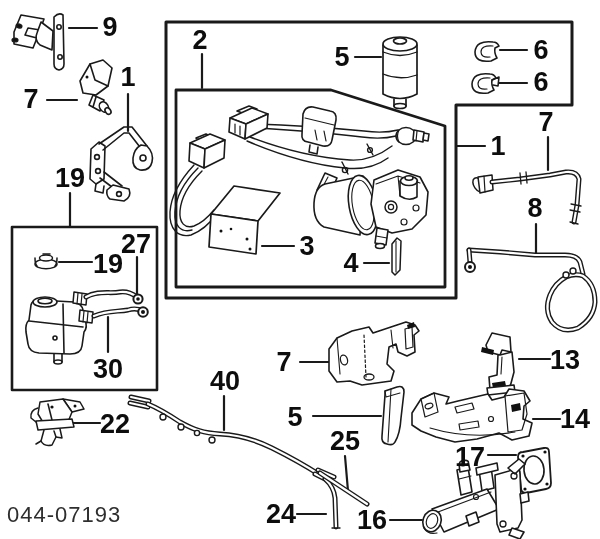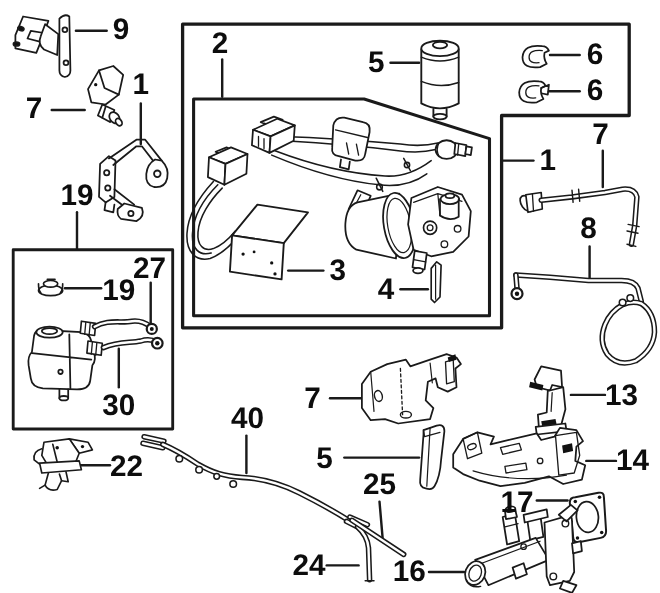--- a/index.html
+++ b/index.html
@@ -393,14 +393,15 @@
 <span class="callout" style="left:470px;top:457px">17</span>
 <span class="callout" style="left:70px;top:178px">19</span>
 <span class="callout" style="left:108px;top:264px">19</span>
 <span class="callout" style="left:108px;top:369px">30</span>
 <span class="callout" style="left:136px;top:244px">27</span>
 <span class="callout" style="left:115px;top:424px">22</span>
 <span class="callout" style="left:225px;top:381px">40</span>
 <span class="callout" style="left:281px;top:514px">24</span>
 <span class="callout" style="left:345px;top:441px">25</span>
 
+<div class="footer-code">044-07193</div>
 
 </div>
 
 </body></html>

